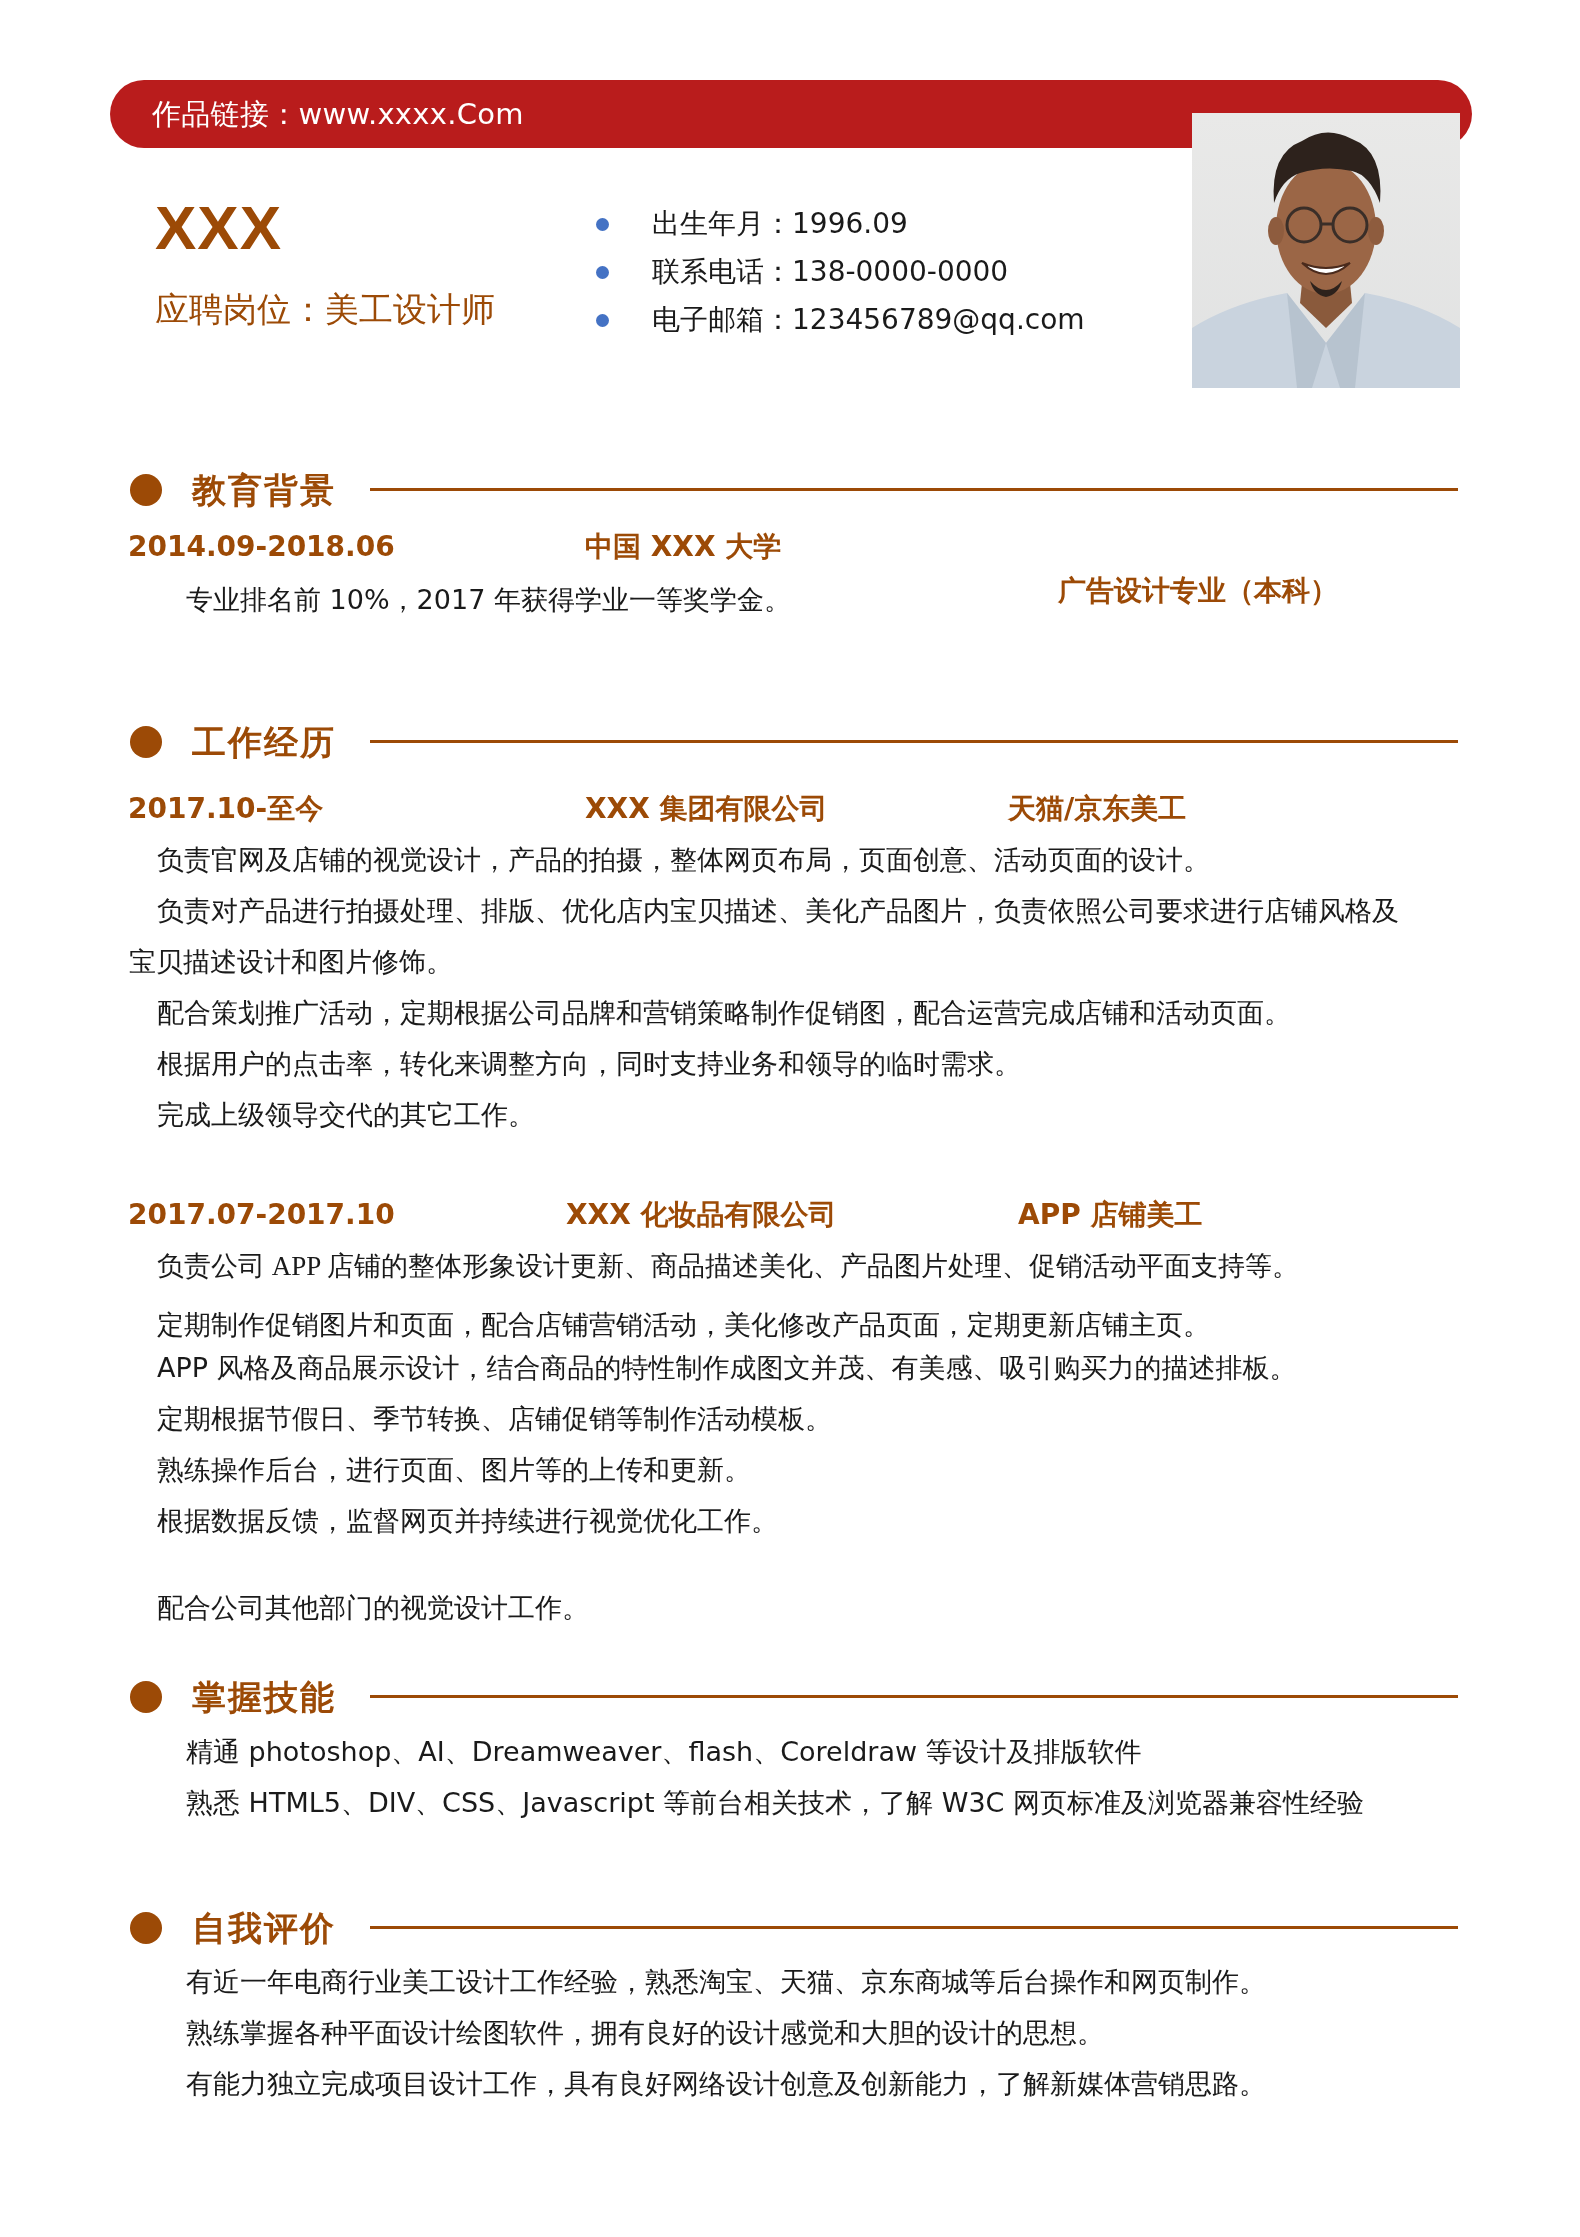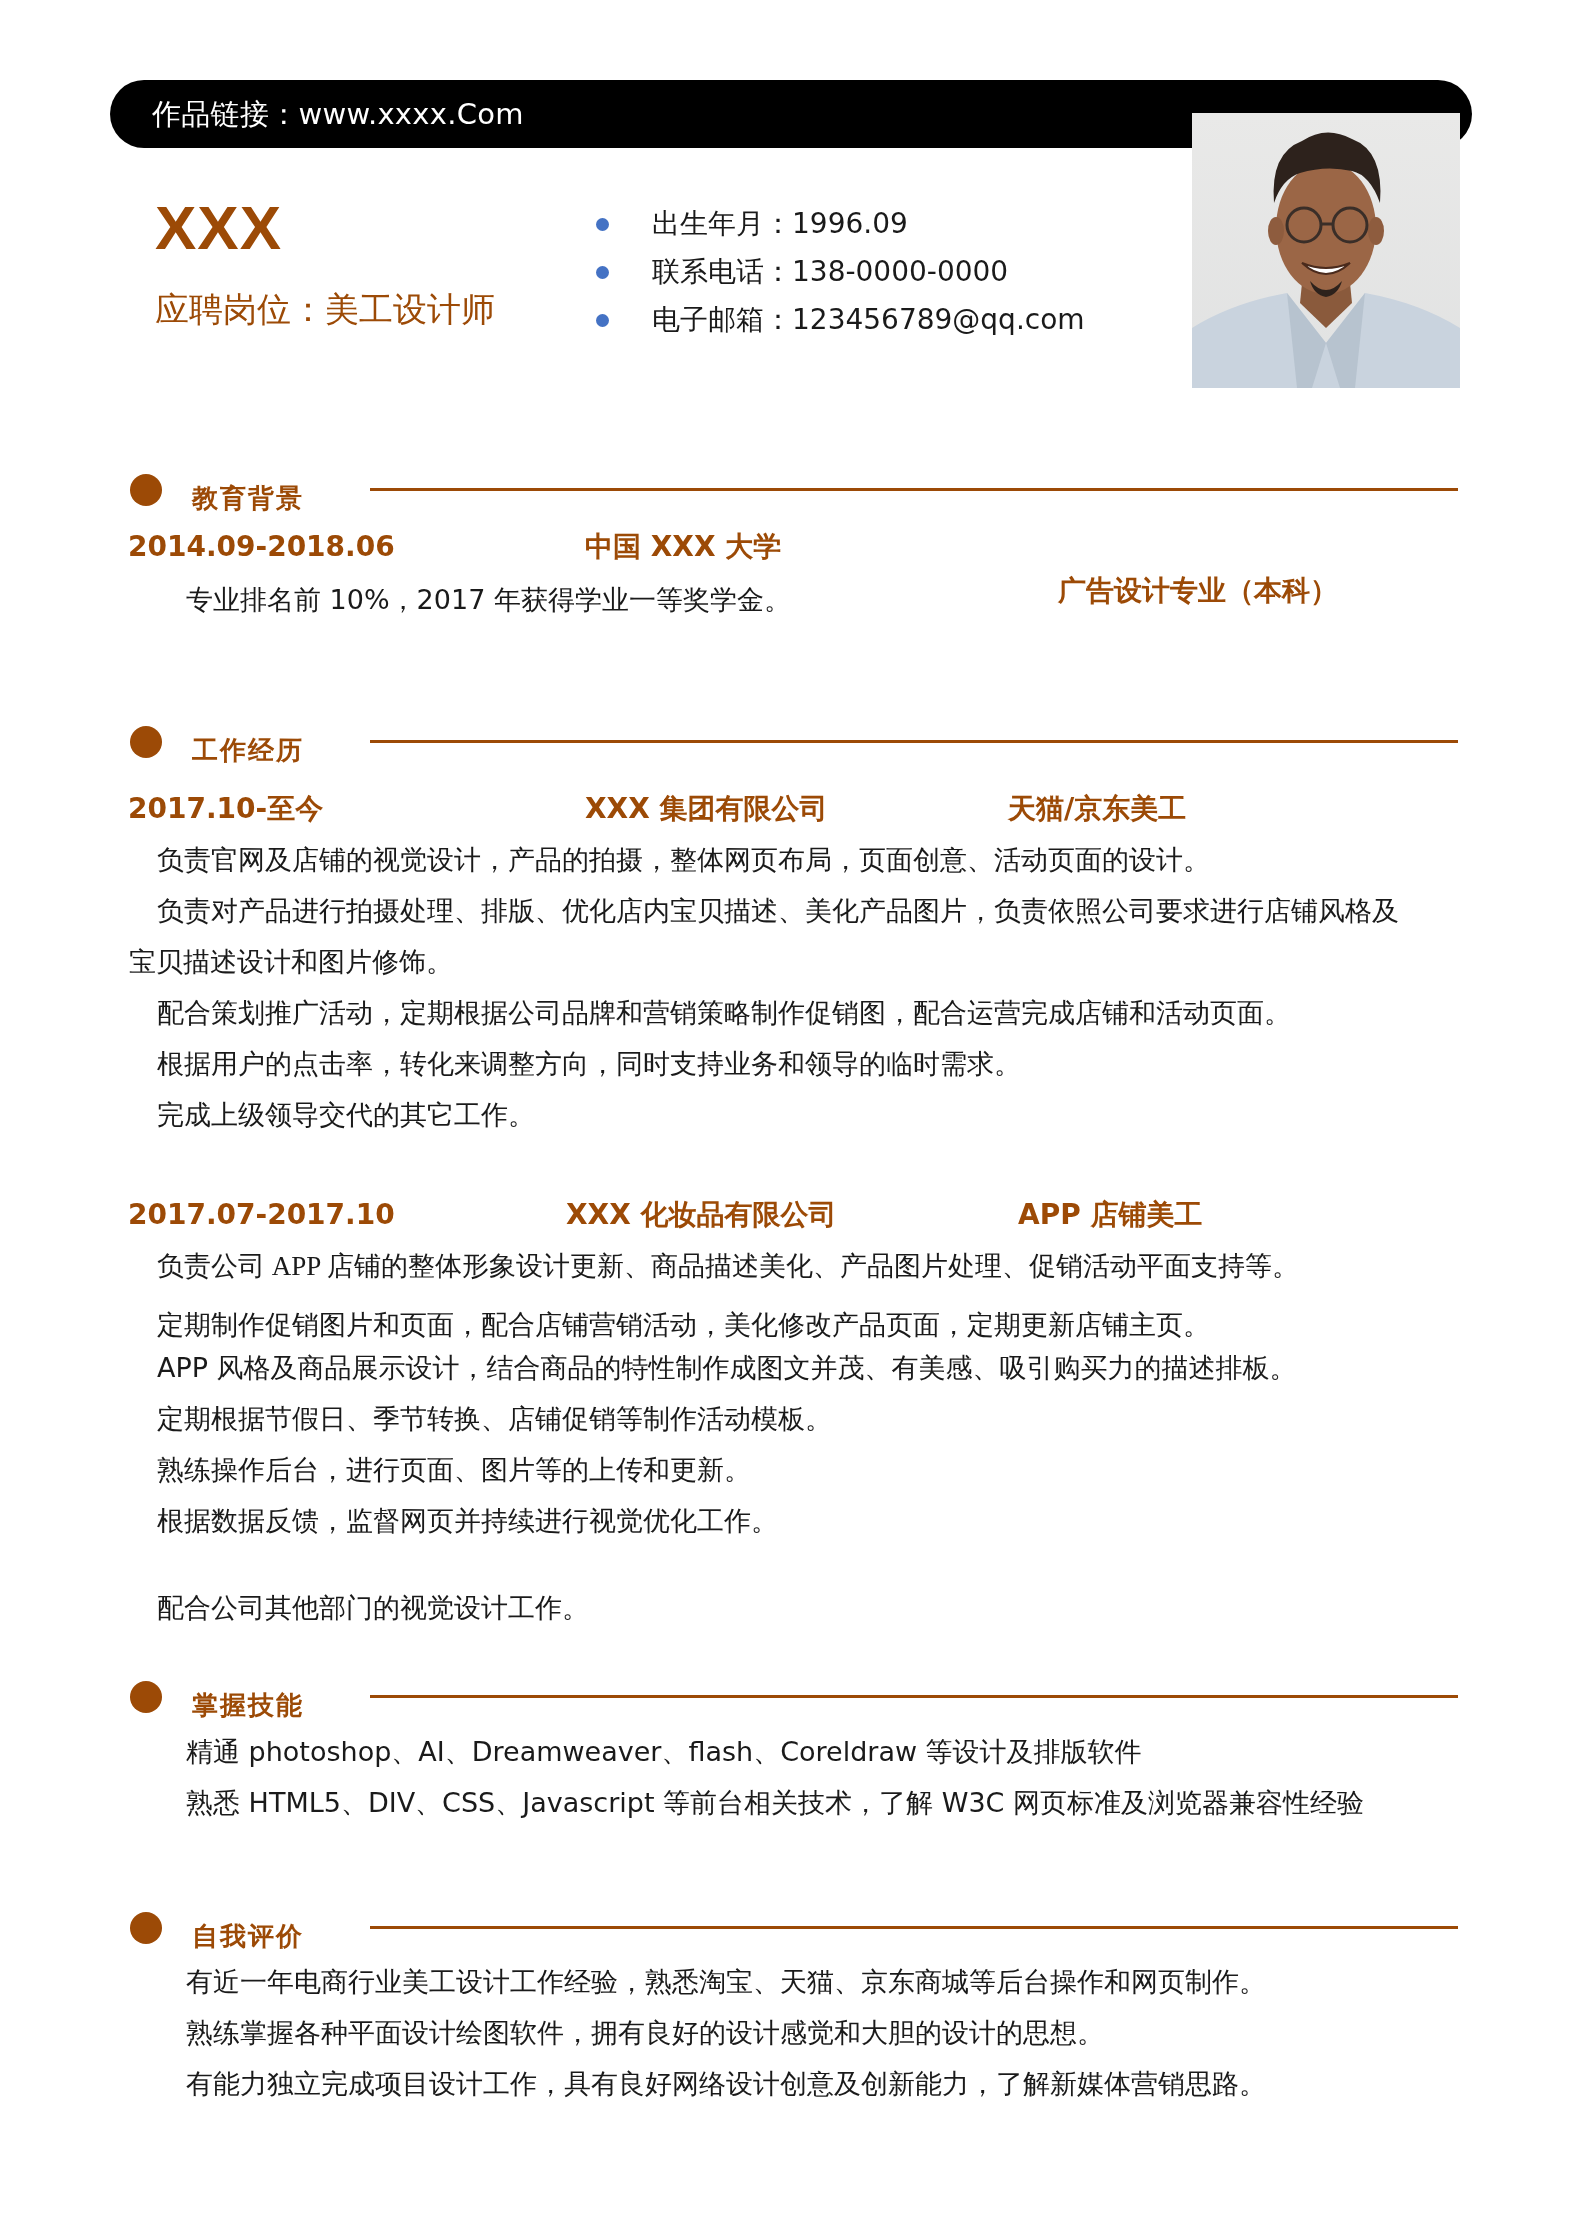--- a/index.html
+++ b/index.html
@@ -1,21 +1,21 @@
 <!DOCTYPE html>
 <html><head>
 <meta charset="utf-8">
 <style>
   * { margin: 0; padding: 0; box-sizing: border-box; }
   html, body { width: 1580px; height: 2237px; background: #ffffff; overflow: hidden; }
   body { position: relative; font-family: "DejaVu Sans", "Liberation Sans", sans-serif; color: #1a1a1a; }
 
   .banner {
     position: absolute; left: 110px; top: 80px; width: 1362px; height: 68px;
-    background: #000000; border-radius: 34px;
+    background: #b91c1c; border-radius: 34px;
   }
   .banner-text {
     position: absolute; left: 42px; top: 0; line-height: 68px;
     color: #ffffff; font-size: 29px; letter-spacing: 0.3px;
   }
 
   .photo {
     position: absolute; left: 1192px; top: 113px; width: 268px; height: 275px;
     background: linear-gradient(180deg, #e9e9e8 0%, #e1e2e2 100%);
     overflow: hidden;
@@ -38,22 +38,22 @@
     border-radius: 50%; background: #4472C4;
   }
   .info-text { position: absolute; left: 56px; top: 0; font-size: 28px; white-space: nowrap; }
 
   .section-head { position: absolute; left: 128px; width: 1330px; height: 50px; }
   .sec-dot {
     position: absolute; left: 2px; top: 9px; width: 32px; height: 32px;
     border-radius: 50%; background: #9C4A06;
   }
   .sec-title {
-    position: absolute; left: 64px; top: 8px; line-height: 50px;
-    font-size: 26px; font-weight: bold; color: #9C4A06; letter-spacing: 2px;
+    position: absolute; left: 64px; top: 0; line-height: 50px;
+    font-size: 34px; font-weight: bold; color: #9C4A06; letter-spacing: 2px;
   }
   .sec-line {
     position: absolute; left: 242px; right: 0; top: 23px; height: 3px; background: #9C4A06;
   }
 
   .row-head { position: absolute; left: 128px; height: 40px; font-size: 28px; font-weight: bold; color: #9C4A06; }
   .row-head span { position: absolute; top: 0; white-space: nowrap; line-height: 40px; }
 
   .body-line { position: absolute; font-size: 27px; line-height: 40px; white-space: nowrap; color: #1a1a1a; }
 </style>

